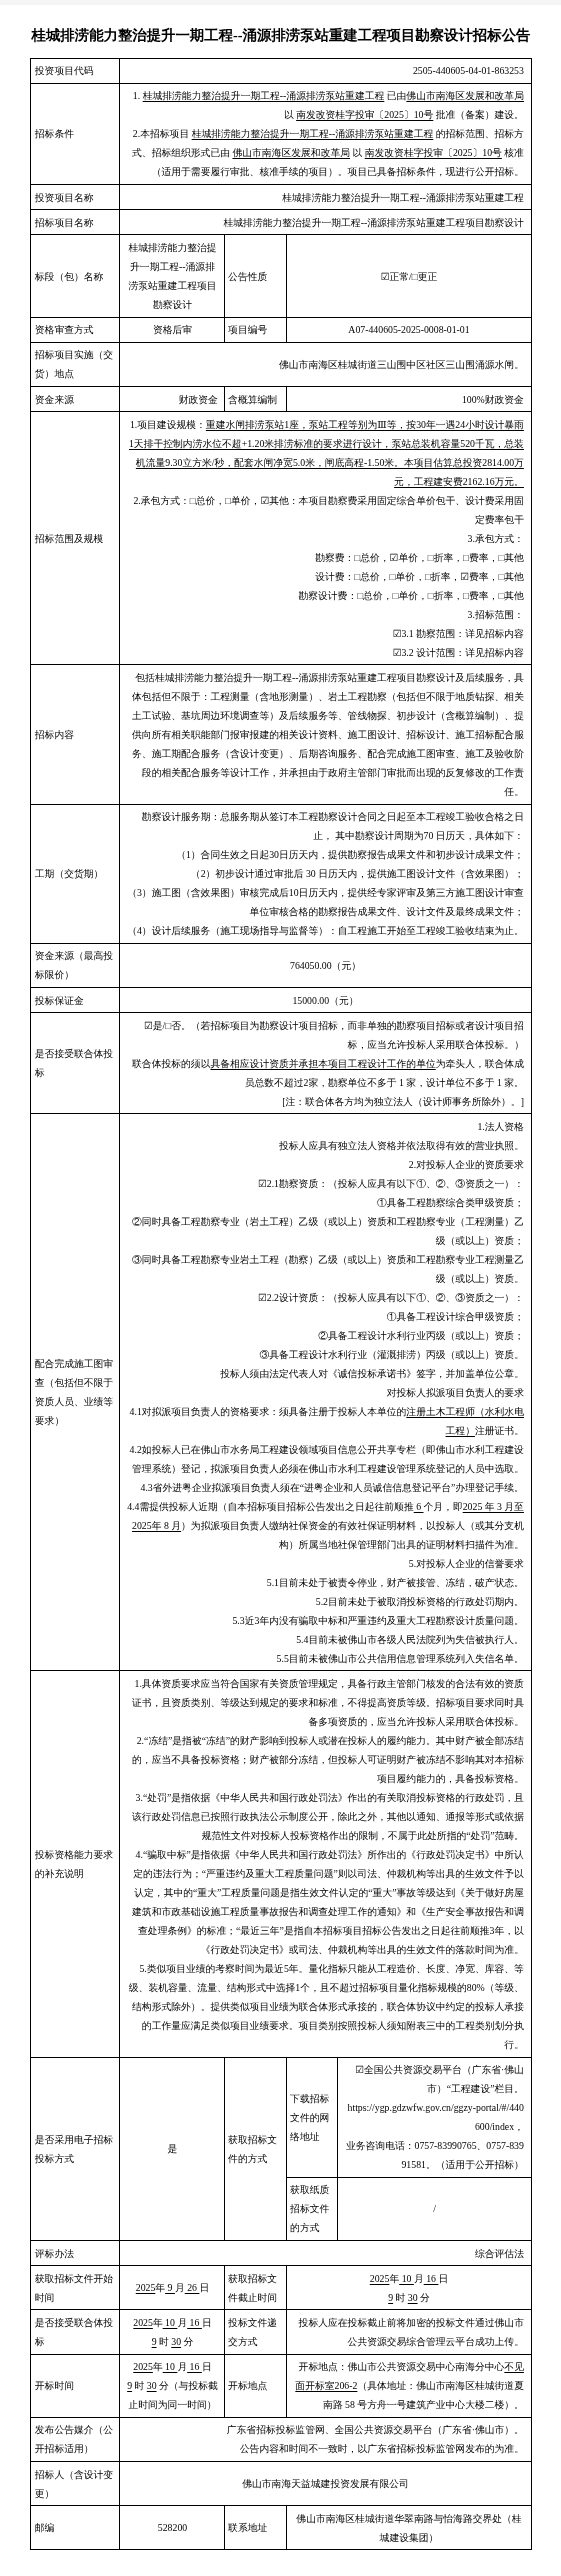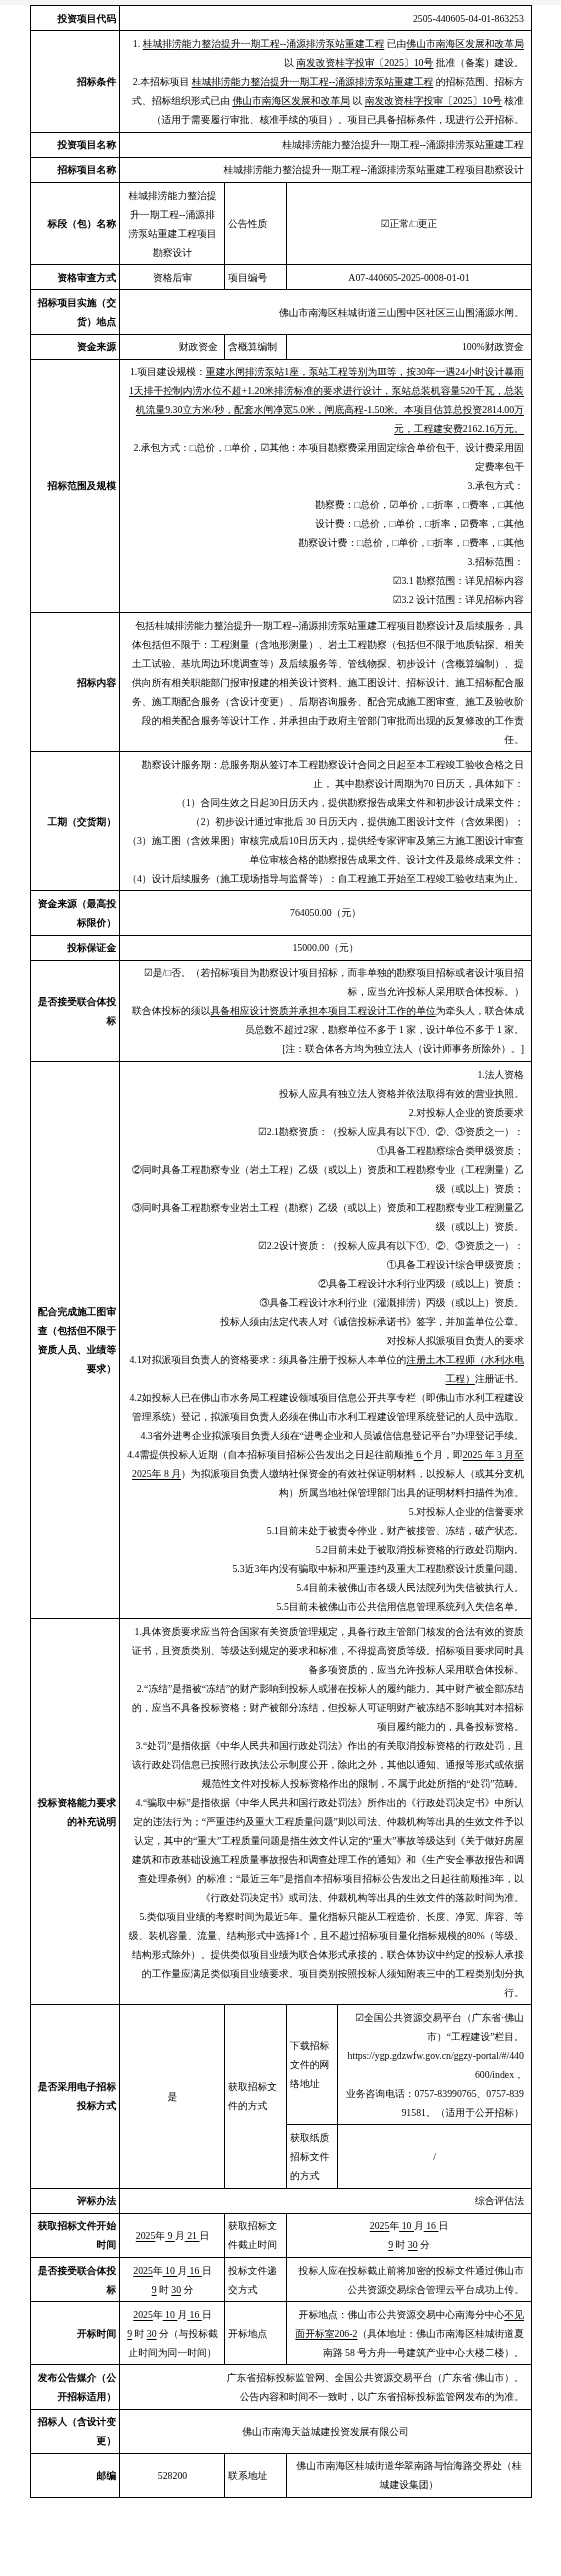--- a/index.html
+++ b/index.html
@@ -2,32 +2,33 @@
 <html style="font-size:10.5px"><head>
 <meta charset="utf-8">
 <style>
   html,body{margin:0;padding:0;background:#ffffff;color:#000;}
   body{font-family:"Liberation Serif","DejaVu Serif",serif;}
   .topstrip{height:5.3px;background:#f5f5f5;}
   .page{width:562px;margin:0 auto;padding-bottom:26px;}
   .doc-title{font-size:14.4px;font-weight:bold;text-align:center;margin:19.7px 17px 11.8px;line-height:1.45;}
   table.doc{border-collapse:collapse;margin:0 auto;width:500px;table-layout:fixed;border:1.3px solid #000;}
   td{border:0.7px solid #000;padding:2.6px 6.6px;font-size:9.8px;line-height:19px;vertical-align:middle;word-break:break-all;}
-  td.lbl{text-align:right;padding:2.6px 3.3px;font-weight:bold;}
+  td.lbl{text-align:left;padding:2.6px 3.3px;}
   td.sublbl{text-align:left;padding:2.6px 2.6px;}
   .c{text-align:center;}
   .l{text-align:right;}
   u{text-underline-offset:2px;}
 </style>
 </head>
 <body>
 
 <div class="topstrip"></div>
 <div class="page">
 
+  <h1 class="doc-title">桂城排涝能力整治提升一期工程--涌源排涝泵站重建工程项目勘察设计招标公告</h1>
 
   <table class="doc">
     <colgroup>
       <col style="width:89px">
         <col style="width:105px">
         <col style="width:62px">
         <col style="width:51px">
         <col style="width:193px">
     </colgroup>
 
@@ -130,21 +131,21 @@
       <td class="c">/</td>
     </tr>
 
     <tr>
       <td class="lbl">评标办法</td>
       <td colspan="4" class="l">综合评估法</td>
     </tr>
 
     <tr>
       <td class="lbl">获取招标文件开始时间</td>
-      <td class="c"><u>2025</u>年<u> 9 </u>月<u> 21 </u>日</td>
+      <td class="c"><u>2025</u>年<u> 9 </u>月<u> 26 </u>日</td>
       <td class="sublbl">获取招标文件截止时间</td>
       <td colspan="2" class="c"><u>2025</u>年<u> 10 </u>月<u> 16 </u>日<br><u>9</u> 时 <u>30</u> 分</td>
     </tr>
 
     <tr>
       <td class="lbl">是否接受联合体投标</td>
       <td class="c"><u>2025</u>年<u> 10 </u>月<u> 16 </u>日<br><u>9</u> 时 <u>30</u> 分</td>
       <td class="sublbl">投标文件递交方式</td>
       <td colspan="2" class="l">投标人应在投标截止前将加密的投标文件通过佛山市公共资源交易综合管理云平台成功上传。</td>
     </tr>

